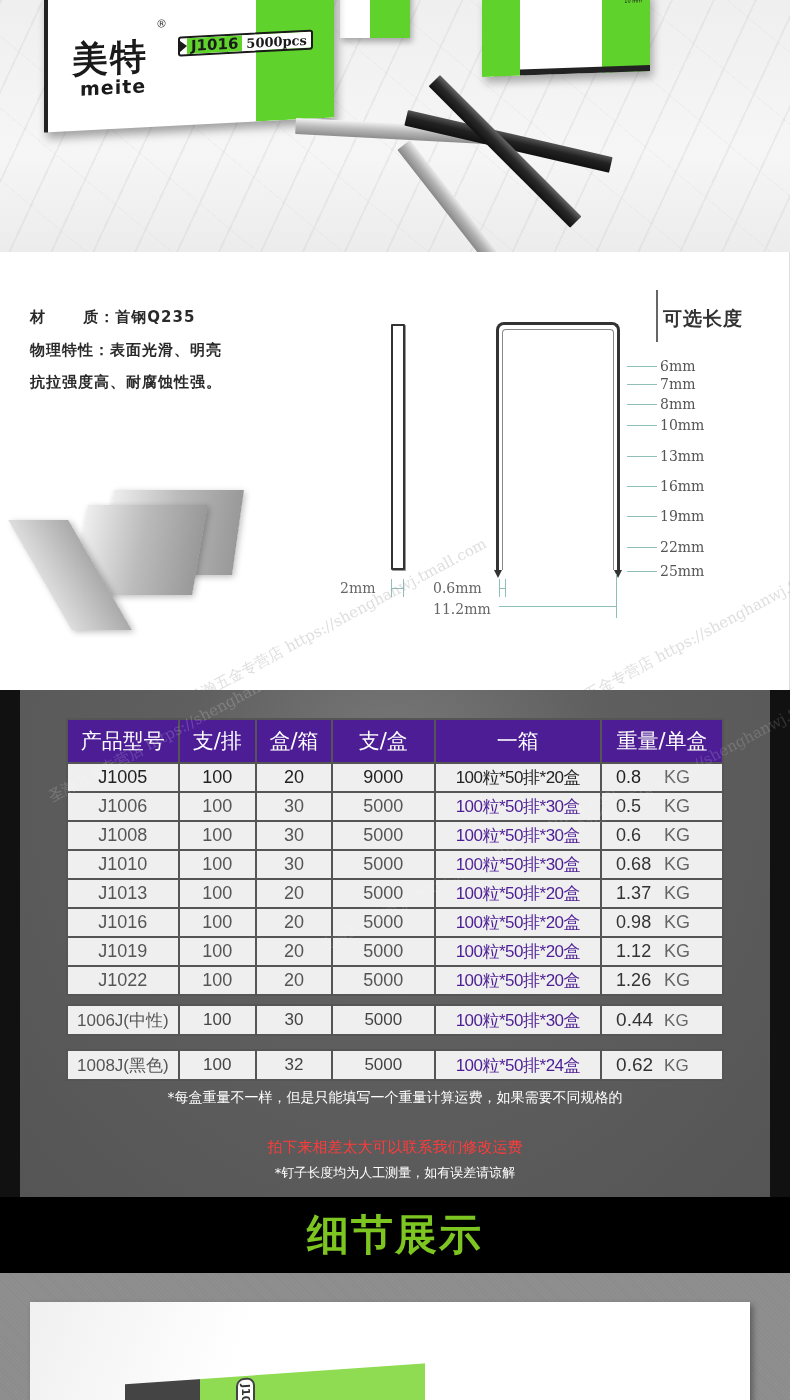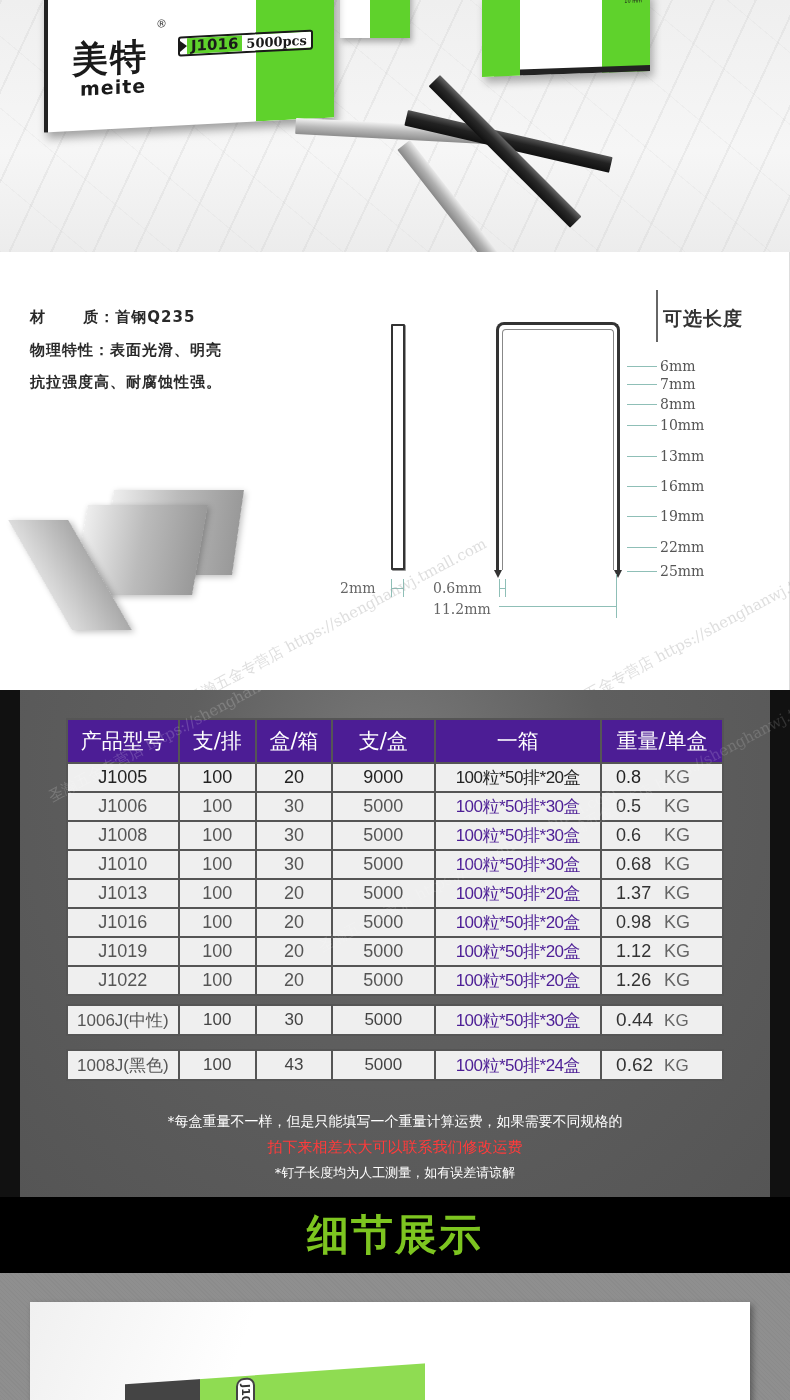--- a/index.html
+++ b/index.html
@@ -291,29 +291,29 @@
         <col style="width:76px">
         <col style="width:75px">
         <col style="width:101px">
         <col style="width:164px">
         <col style="width:120px">
       </colgroup>
     <tbody>
         <tr>
       <td class="model">1008J(黑色)</td>
           <td>100</td>
-          <td>43</td>
+          <td>32</td>
           <td>5000</td>
           <td class="carton">100粒*50排*24盒</td>
       <td class="weight"><span class="w">0.62</span><span class="u">KG</span></td>
     </tr>
   </tbody>
     </table>
 
-  <div class="note" style="top:423px">*每盒重量不一样，但是只能填写一个重量计算运费，如果需要不同规格的</div>
+  <div class="note" style="top:399px">*每盒重量不一样，但是只能填写一个重量计算运费，如果需要不同规格的</div>
   <div class="note red" style="top:448px">拍下来相差太大可以联系我们修改运费</div>
   <div class="note" style="top:474px;font-size:13px">*钉子长度均为人工测量，如有误差请谅解</div>
 
   <span class="watermark" style="left:30px;top:20px;color:rgba(255,255,255,0.18)">圣瀚五金专营店 https://shenghanwj.tmall.com</span>
   <span class="watermark" style="left:300px;top:170px;color:rgba(255,255,255,0.15)">圣瀚五金专营店 https://shenghanwj.tmall.com</span>
   <span class="watermark" style="left:540px;top:60px;color:rgba(255,255,255,0.15)">圣瀚五金专营店 https://shenghanwj.tmall.com</span>
 </section>
 
 <div class="detail-band">
   <span class="detail-title">细节展示</span>

